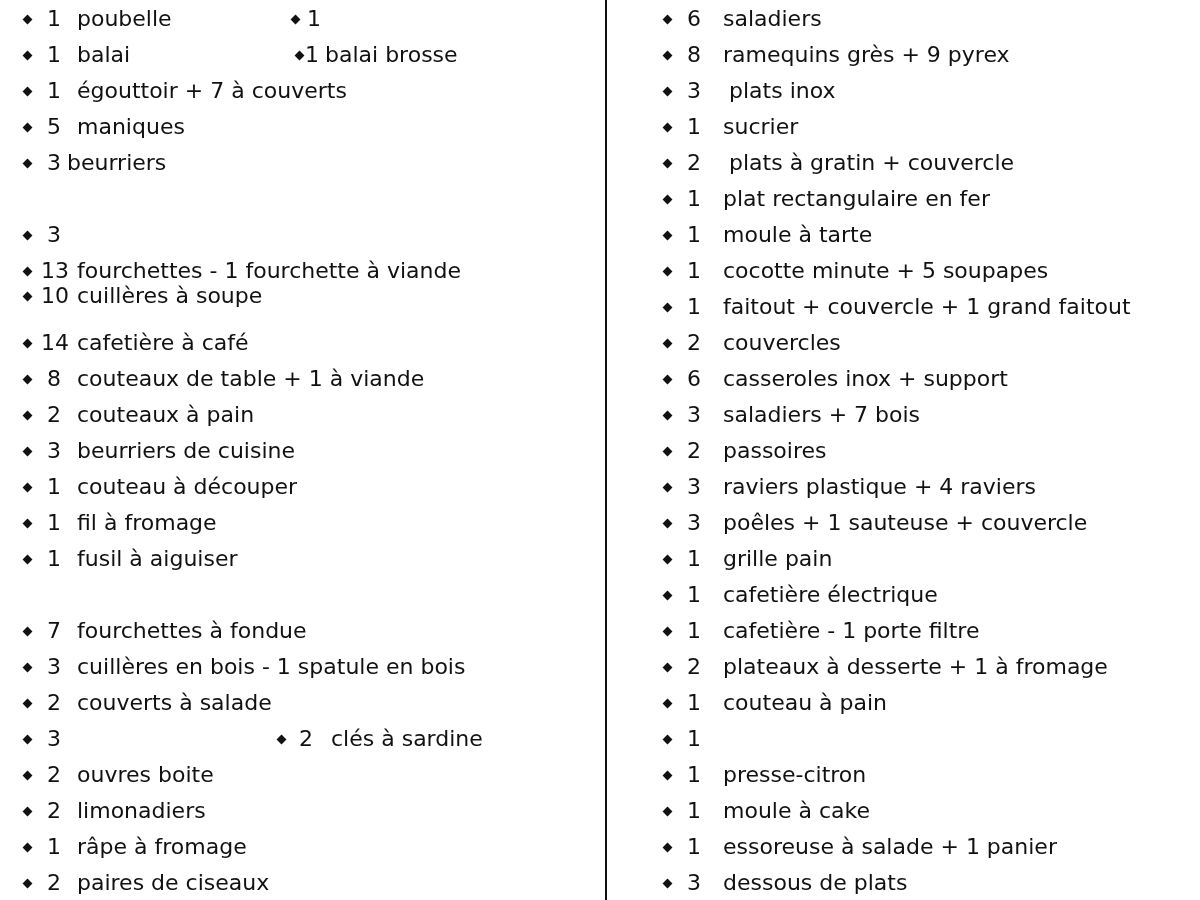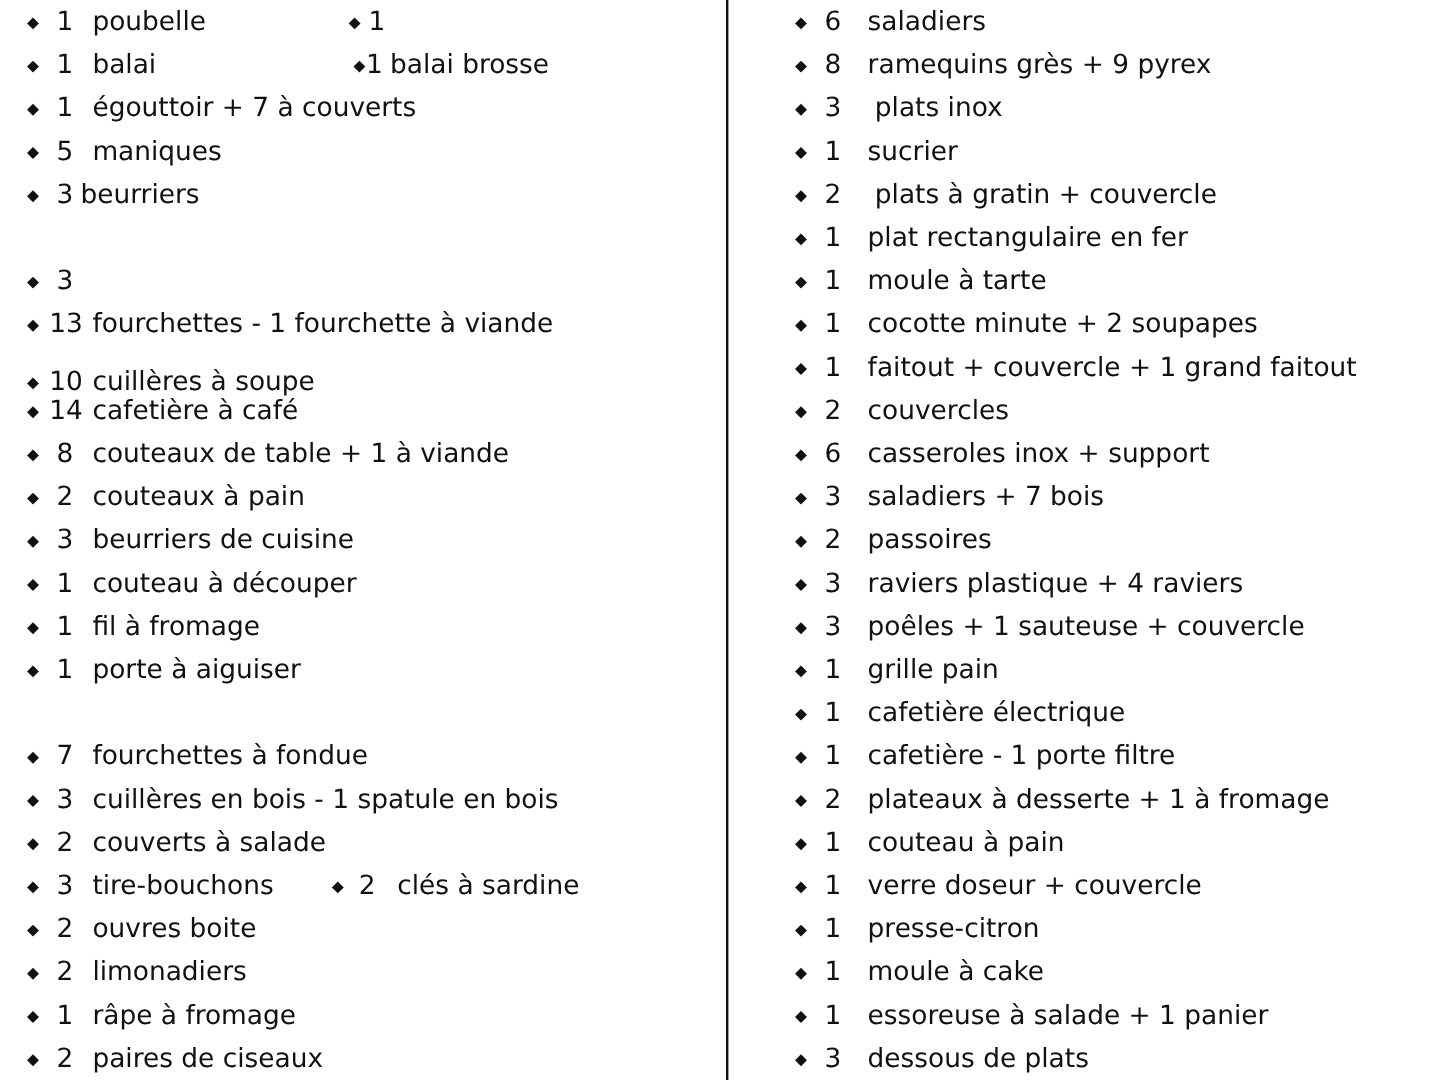--- a/index.html
+++ b/index.html
@@ -112,21 +112,21 @@
 
   <div class="row" style="top:217px">
     <span class="bullet"></span>
     <span class="qty">3</span>
   </div>
   <div class="row" style="top:253px">
     <span class="bullet" style="margin-right:10px"></span>
     <span class="qty" style="min-width:36px">13</span>
     <span class="label">fourchettes -  1 fourchette à viande</span>
   </div>
-  <div class="row" style="top:301px">
+  <div class="row" style="top:278px">
     <span class="bullet" style="margin-right:10px"></span>
     <span class="qty" style="min-width:36px">10</span>
     <span class="label">cuillères à soupe</span>
   </div>
   <div class="row" style="top:325px">
     <span class="bullet" style="margin-right:10px"></span>
     <span class="qty" style="min-width:36px">14</span>
     <span class="label">cafetière à café</span>
   </div>
   <div class="row" style="top:361px">
@@ -150,42 +150,41 @@
     <span class="label">couteau à découper</span>
   </div>
   <div class="row" style="top:505px">
     <span class="bullet"></span>
     <span class="qty">1</span>
     <span class="label">fil à fromage</span>
   </div>
   <div class="row" style="top:541px">
     <span class="bullet"></span>
     <span class="qty">1</span>
-    <span class="label">porte à aiguiser</span>
+    <span class="label">fusil à aiguiser</span>
   </div>
 
   <div class="row" style="top:613px">
     <span class="bullet"></span>
     <span class="qty">7</span>
     <span class="label">fourchettes à fondue</span>
   </div>
   <div class="row" style="top:649px">
     <span class="bullet"></span>
     <span class="qty">3</span>
     <span class="label">cuillères en bois - 1 spatule en bois</span>
   </div>
   <div class="row" style="top:685px">
     <span class="bullet"></span>
     <span class="qty">2</span>
     <span class="label">couverts à salade</span>
   </div>
   <div class="row" style="top:721px">
     <span class="bullet"></span>
     <span class="qty">3</span>
-    <span class="label">tire-bouchons</span>
   </div>
   <div class="extra" style="top:721px; left:254px">
     <span class="bullet" style="margin-right:14px"></span>
     <span class="qty" style="margin-right:18px">2</span>
     <span class="label">clés à sardine</span>
   </div>
   <div class="row" style="top:757px">
     <span class="bullet"></span>
     <span class="qty">2</span>
     <span class="label">ouvres boite</span>
@@ -239,21 +238,21 @@
     <span class="label">plat rectangulaire en fer</span>
   </div>
   <div class="row" style="top:217px">
     <span class="bullet"></span>
     <span class="qty">1</span>
     <span class="label">moule à tarte</span>
   </div>
   <div class="row" style="top:253px">
     <span class="bullet"></span>
     <span class="qty">1</span>
-    <span class="label">cocotte minute + 2 soupapes</span>
+    <span class="label">cocotte minute + 5 soupapes</span>
   </div>
   <div class="row" style="top:289px">
     <span class="bullet"></span>
     <span class="qty">1</span>
     <span class="label">faitout + couvercle + 1 grand faitout</span>
   </div>
   <div class="row" style="top:325px">
     <span class="bullet"></span>
     <span class="qty">2</span>
     <span class="label">couvercles</span>
@@ -304,21 +303,20 @@
     <span class="label">plateaux à desserte + 1 à fromage</span>
   </div>
   <div class="row" style="top:685px">
     <span class="bullet"></span>
     <span class="qty">1</span>
     <span class="label">couteau à pain</span>
   </div>
   <div class="row" style="top:721px">
     <span class="bullet"></span>
     <span class="qty">1</span>
-    <span class="label">verre doseur + couvercle</span>
   </div>
   <div class="row" style="top:757px">
     <span class="bullet"></span>
     <span class="qty">1</span>
     <span class="label">presse-citron</span>
   </div>
   <div class="row" style="top:793px">
     <span class="bullet"></span>
     <span class="qty">1</span>
     <span class="label">moule à cake</span>

